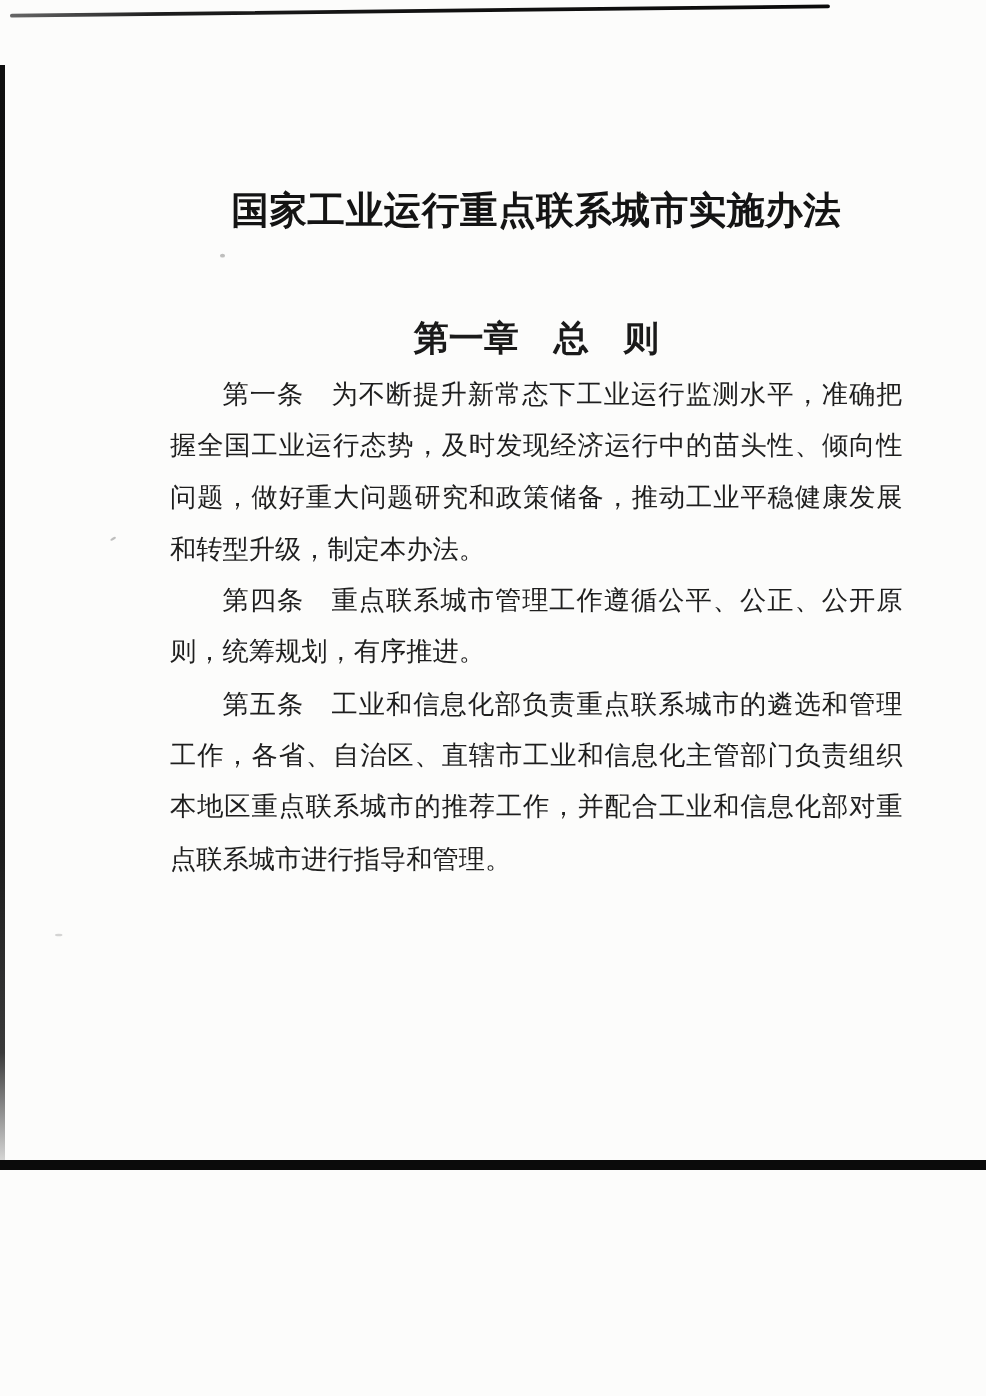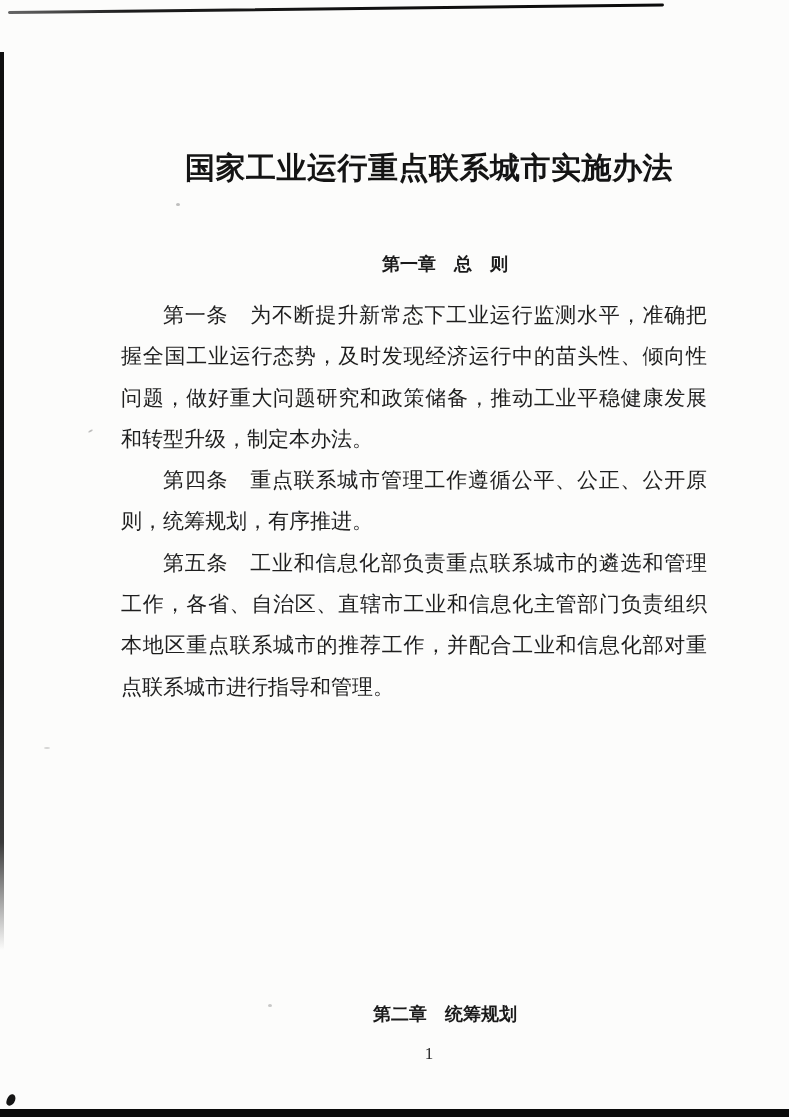--- a/index.html
+++ b/index.html
@@ -10,21 +10,21 @@
     --artifact:#0b0b0b;
   }
   html,body{
     margin:0;
     padding:0;
     background:var(--paper);
   }
   .page{
     position:relative;
     width:789px;
-    height:1117px;
+    height:936px;
     background:var(--paper);
     overflow:hidden;
     font-family:"Liberation Serif","DejaVu Serif",serif;
   }
 
   
   .scan-line-top{
     position:absolute;
     top:11px;left:8px;
     width:656px;height:3px;
@@ -72,34 +72,34 @@
     text-align:center;
     font-size:30px;
     font-weight:700;
     letter-spacing:0.5px;
     color:var(--heading-ink);
     font-family:"Liberation Serif","DejaVu Serif",serif;
     white-space:nowrap;
   }
   .chapter-heading{
     position:absolute;
-    left:152px;width:586px;
+    left:136px;width:586px;
     margin:0;
     text-align:center;
-    font-size:18px;
+    font-size:28px;
     font-weight:700;
     color:#1a1a1a;
     font-family:"Liberation Sans","DejaVu Sans",sans-serif;
     white-space:nowrap;
   }
   .chapter-1{top:252px;}
   .chapter-2{top:1002px;}
   .doc-body{
     position:absolute;
-    top:295px;left:121px;width:586px;
+    top:295px;left:136px;width:586px;
     font-size:21px;
     line-height:41.3px;
     text-align:justify;
     color:var(--ink);
     font-family:"Liberation Serif","DejaVu Serif",serif;
   }
   .doc-body p{
     margin:0;
     text-indent:2em;
   }

